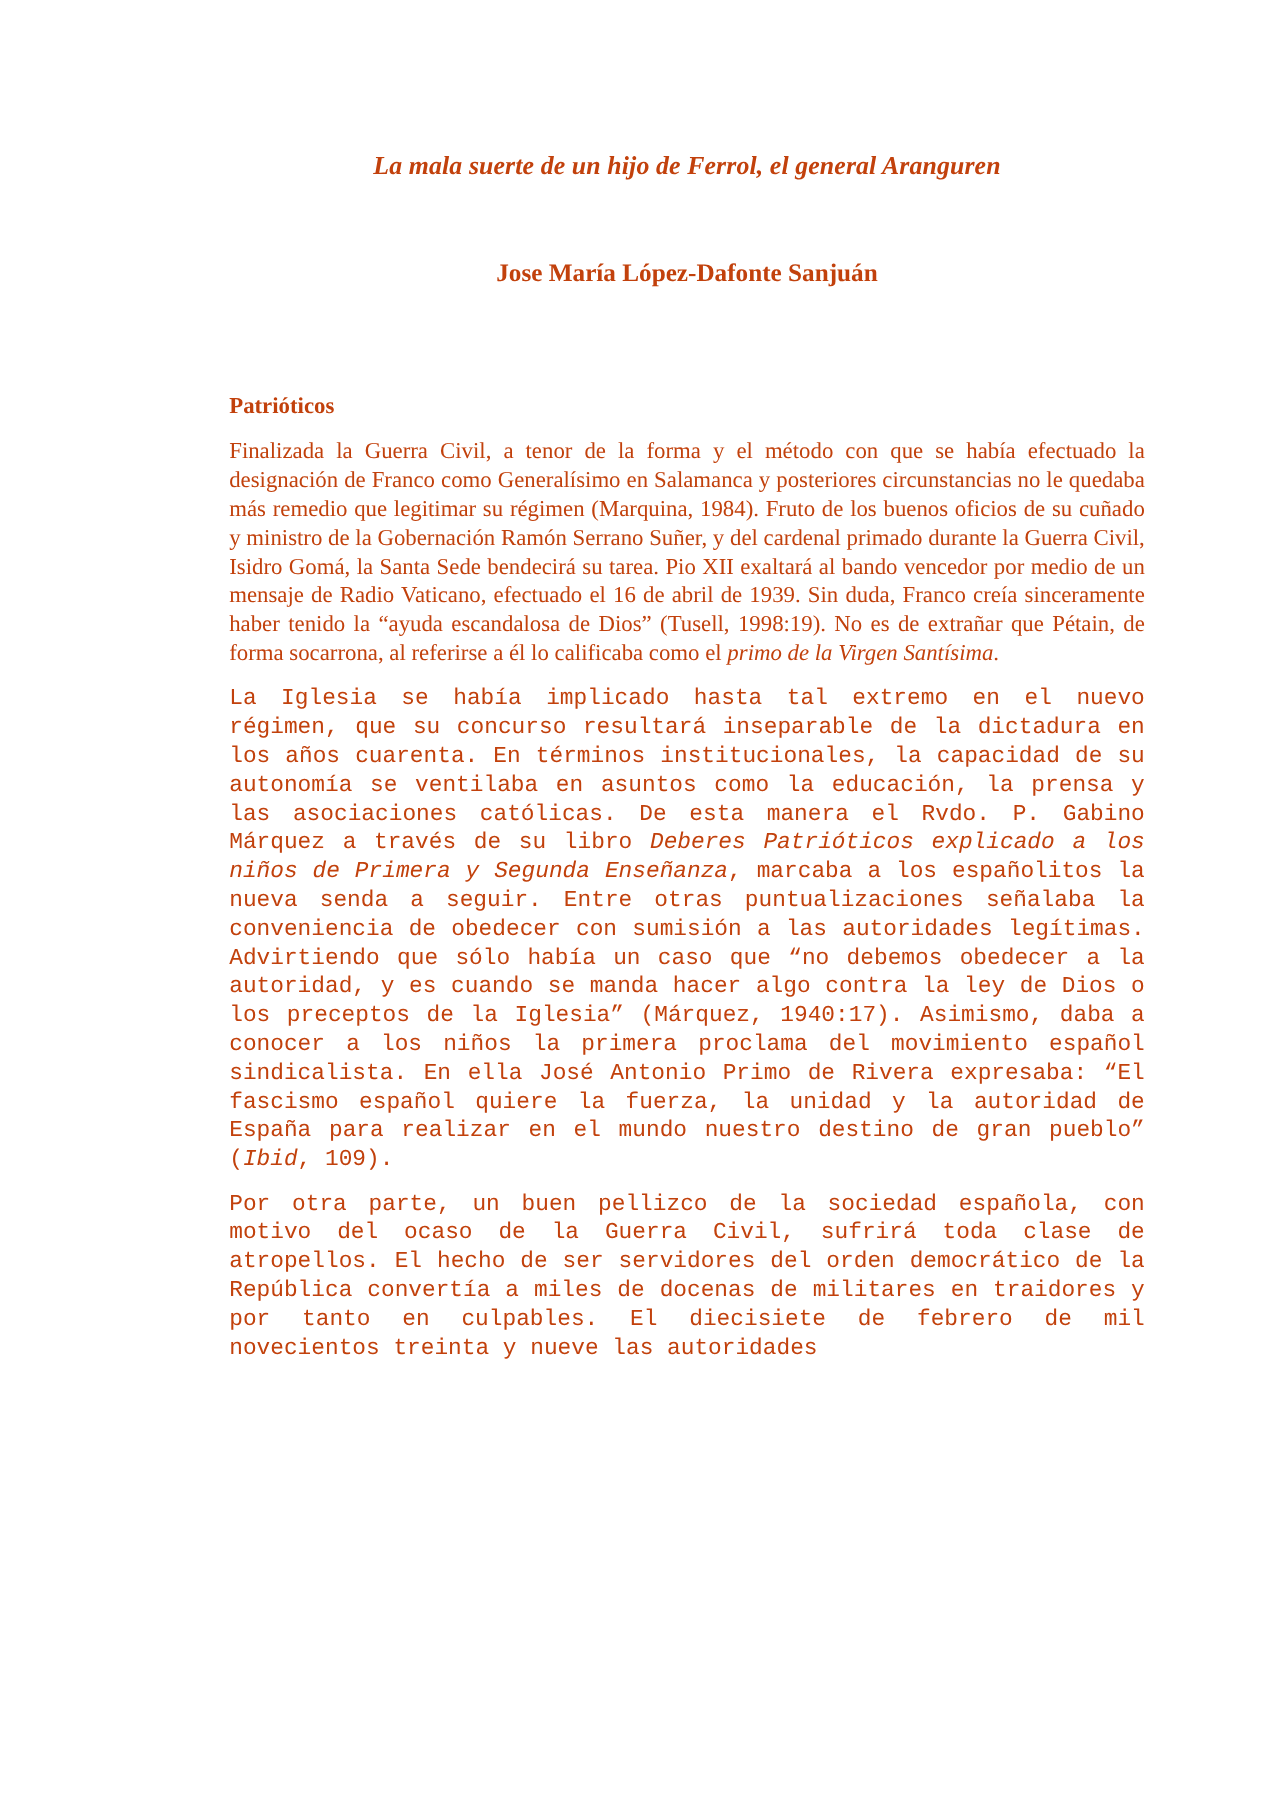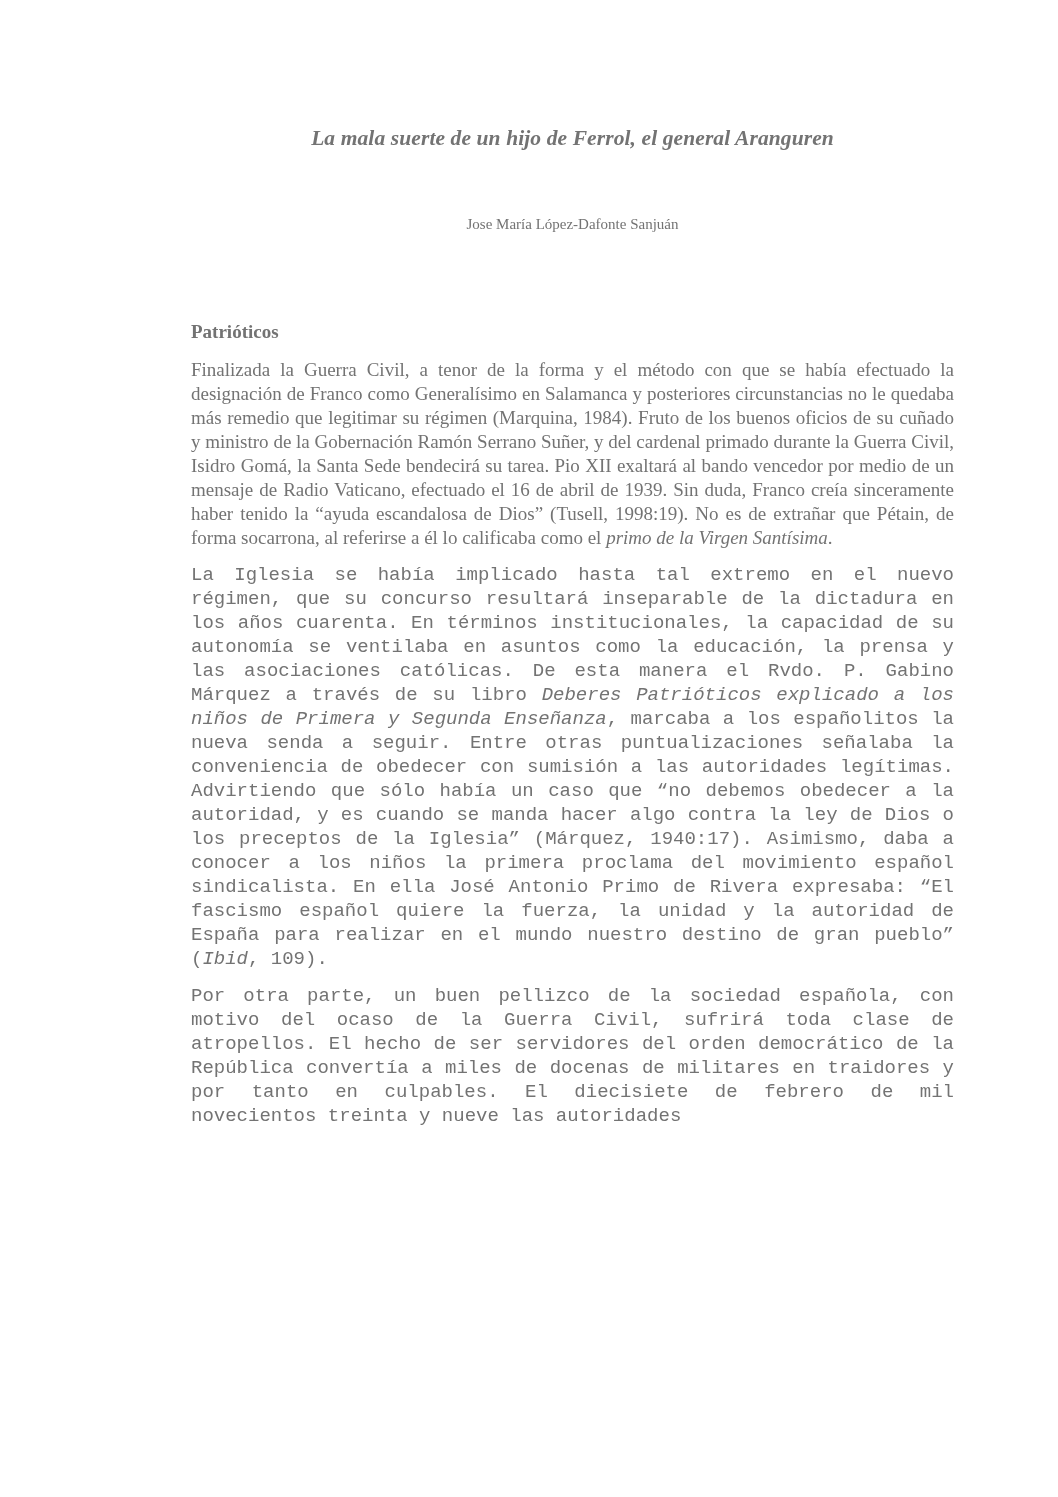--- a/index.html
+++ b/index.html
@@ -8,41 +8,41 @@
     background: #ffffff;
   }
   .page {
     position: relative;
     width: 972px;
     height: 1497px;
     background: #ffffff;
     margin: 0 auto;
     overflow: hidden;
     font-family: "Liberation Serif", "DejaVu Serif", serif;
-    color: #737373;
+    color: #c2410c;
   }
   .content {
     position: absolute;
     left: 148px;
     top: 0;
     width: 763px;
   }
   .doc-title {
     font-size: 21.5px;
     font-weight: bold;
     font-style: italic;
     text-align: center;
     margin: 0;
     padding-top: 126px;
     letter-spacing: 0.1px;
     line-height: 1.2;
   }
   .doc-author {
-    font-size: 15px;
-    font-weight: normal;
+    font-size: 21px;
+    font-weight: bold;
     font-style: normal;
     text-align: center;
     margin: 0;
     padding-top: 63px;
     line-height: 1.2;
   }
   .section-heading {
     font-size: 19px;
     font-weight: bold;
     text-align: left;

